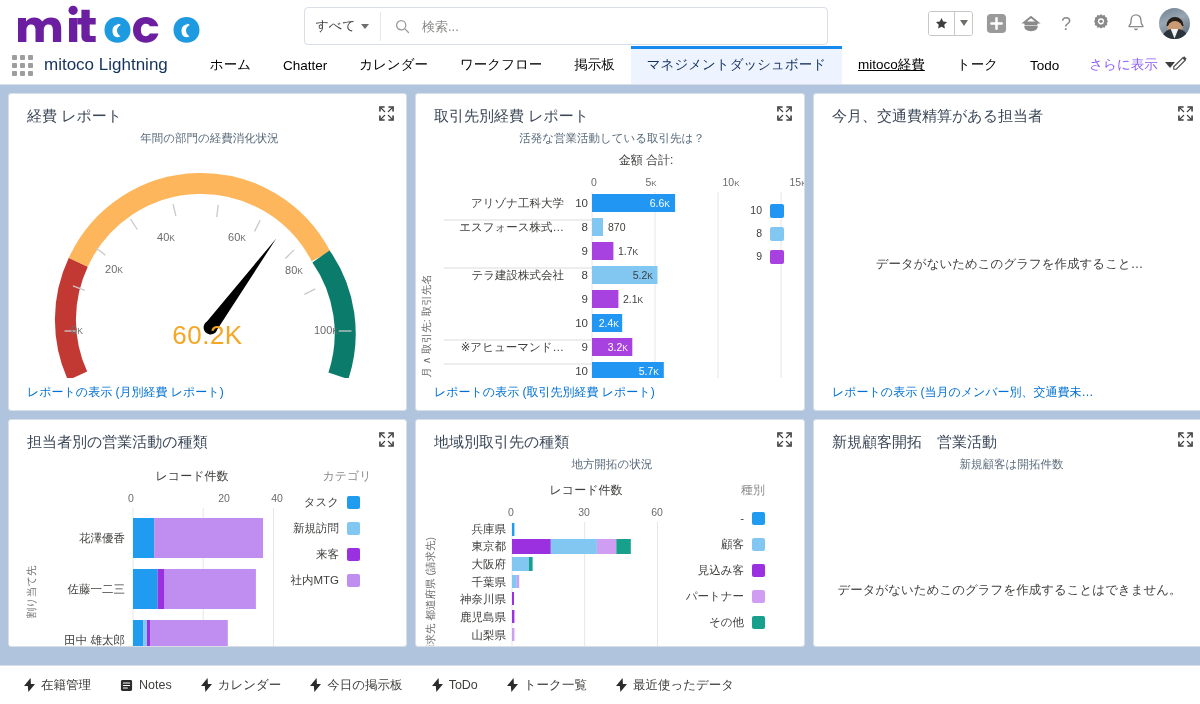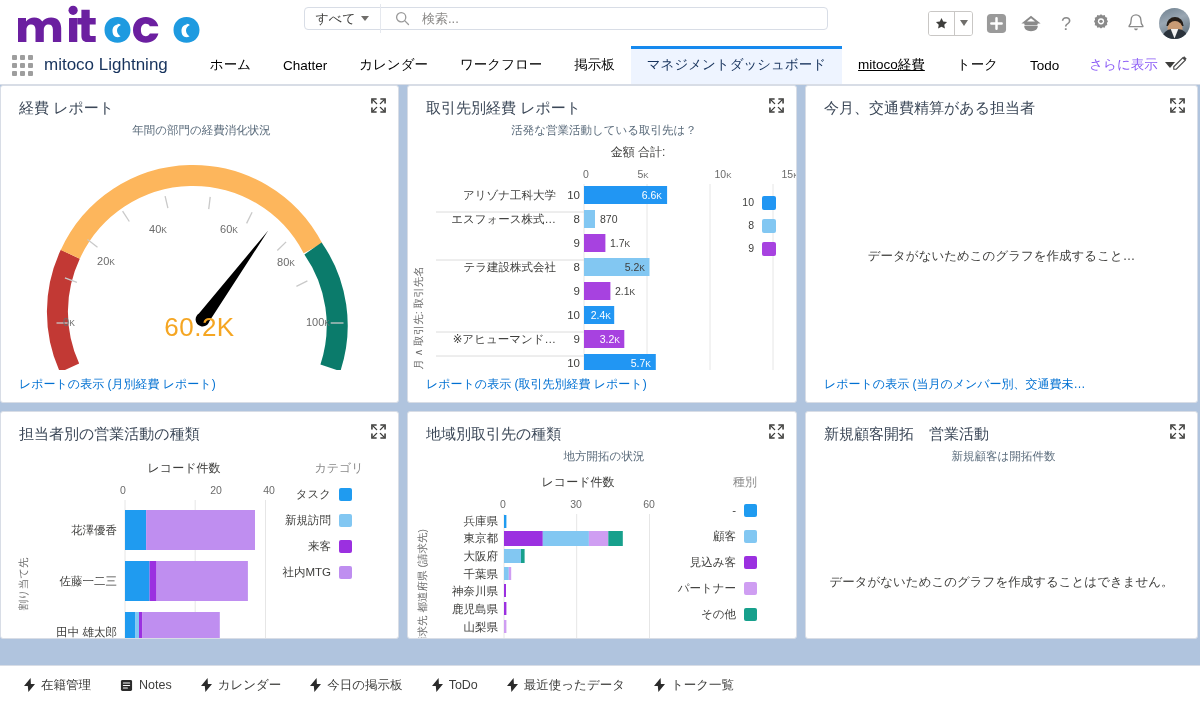--- a/index.html
+++ b/index.html
@@ -18,21 +18,21 @@
   .logo {
     margin-left: 14px;
     display: flex; align-items: flex-end;
     letter-spacing: 1px;
     height: 46px;
   }
   .logo svg { display: block; }
 
   .global-search {
     position: absolute; left: 304px; top: 7px;
-    width: 524px; height: 23px;
+    width: 524px; height: 38px;
     border: 1px solid #d8dde6; border-radius: 4px;
     background: #fff; display: flex; align-items: center;
   }
   .search-scope {
     width: 76px; height: 29px; display: flex;
     align-items: center; justify-content: center;
     gap: 6px; font-size: 13px; color: #3e3e3c;
     border-right: 1px solid #e5e8ee;
   }
   .search-scope .caret {
@@ -128,21 +128,21 @@
     font-size: 13.5px; color: #8b5cf6; }
   .nav-more .caret {
     width: 0; height: 0; border-left: 5px solid transparent;
     border-right: 5px solid transparent; border-top: 6px solid #3e3e3c;
   }
   .nav-edit { position: absolute; right: 12px; top: 50%;
     transform: translateY(-50%); }
 
   
   .dashboard {
-    display: grid;
+    padding: 8px; display: grid;
     grid-template-columns: 399px 390px 393px;
     grid-template-rows: 318px 228px;
     gap: 8px;
     height: 619px;
   }
   .card {
     background: #fff; border: 1px solid #d8dde6; border-radius: 3px;
     position: relative; overflow: hidden;
     display: flex; flex-direction: column;
   }
@@ -693,21 +693,21 @@
   <div class="utility-item">
     <svg class="bolt" viewBox="0 0 11 14">
         <path d="M6.6 0L0 8h3.8L4.4 14 11 6H6.9z" fill="#2b2b2b"></path>
       </svg>
     <span>ToDo</span>
   </div>
   <div class="utility-item">
     <svg class="bolt" viewBox="0 0 11 14">
         <path d="M6.6 0L0 8h3.8L4.4 14 11 6H6.9z" fill="#2b2b2b"></path>
       </svg>
-    <span>最近使ったデータ</span>
+    <span>トーク一覧</span>
   </div>
   <div class="utility-item">
     <svg class="bolt" viewBox="0 0 11 14">
         <path d="M6.6 0L0 8h3.8L4.4 14 11 6H6.9z" fill="#2b2b2b"></path>
       </svg>
-    <span>トーク一覧</span>
+    <span>最近使ったデータ</span>
   </div>
 </div>
 
 </body></html>

